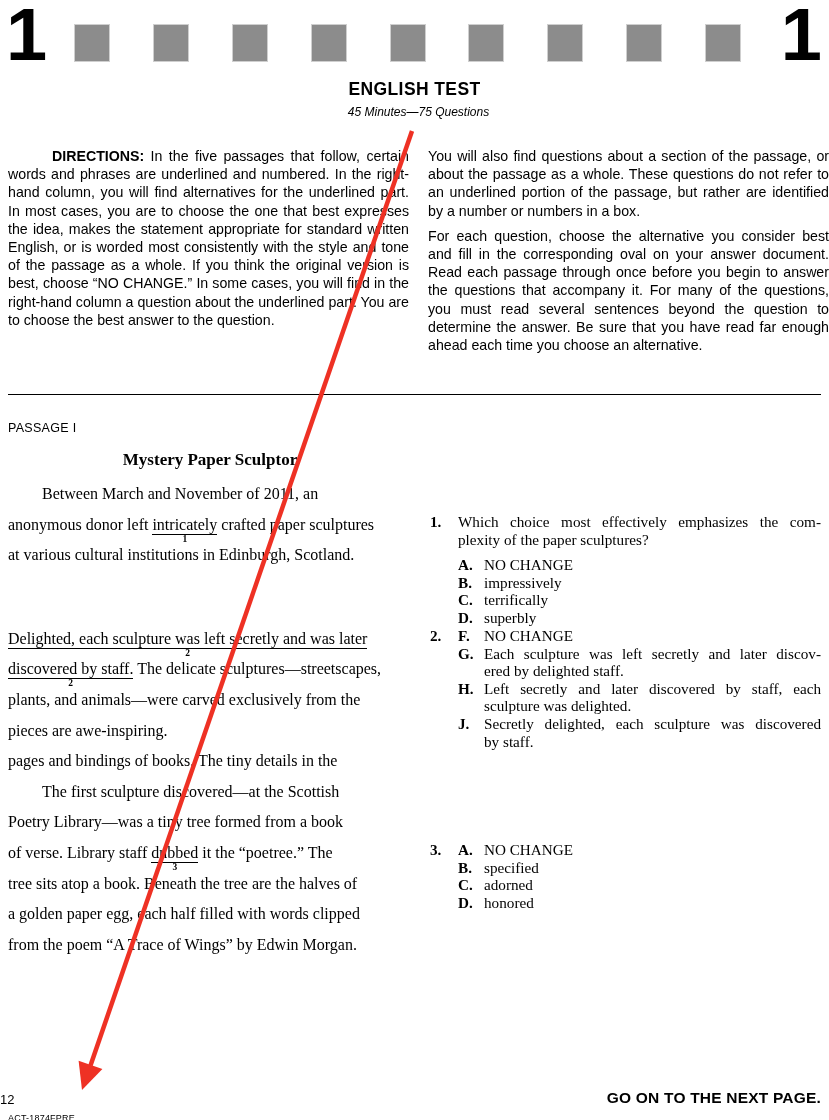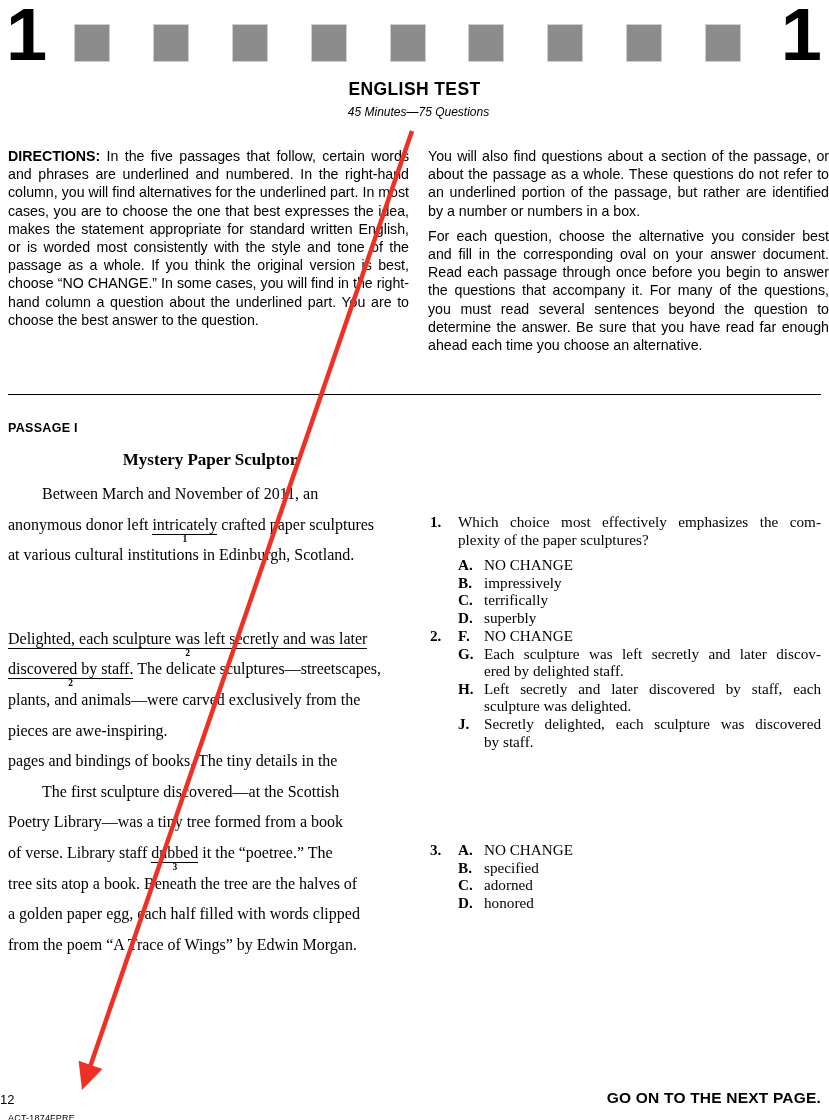--- a/index.html
+++ b/index.html
@@ -17,28 +17,28 @@
 
   .test-title{position:absolute;top:79px;left:0;width:100%;text-align:center;
               font-size:17.5px;font-weight:bold;letter-spacing:.4px;}
   .test-sub{position:absolute;top:105px;left:4px;width:100%;text-align:center;
             font-style:italic;font-size:12px;}
 
   
   .dirs{position:absolute;top:147px;left:8px;display:flex;gap:19px;}
   .dcol{width:401px;font-size:14.2px;line-height:18.2px;text-align:justify;}
   .dcol p{margin:0 0 7px 0;}
-  .dlabel{font-weight:bold;}
+  .dlabel{font-weight:bold;margin-left:44px;}
 
   .rule{position:absolute;top:394px;left:8px;right:8px;border-top:1.7px solid #000;}
 
   
   .main{position:absolute;top:400px;left:0;right:0;height:695px;}
   .passage-col{position:absolute;left:8px;top:21px;width:404px;}
-  .passage-label{font-size:12.5px;font-weight:bold;letter-spacing:.3px;}
+  .passage-label{font-size:12.5px;font-weight:normal;letter-spacing:.3px;}
   .passage-title{text-align:center;font-family:"Liberation Serif",serif;font-weight:bold;
                  font-size:17px;margin-top:15px;}
   .plines{margin-top:9px;font-family:"Liberation Serif",serif;font-size:16px;}
   .pline{height:30.6px;line-height:30.6px;white-space:nowrap;}
   .pline.indent{padding-left:34px;}
   .u{display:inline-block;line-height:19px;border-bottom:1.2px solid #000;
      position:relative;vertical-align:baseline;}
   .mk{position:absolute;left:50%;top:100%;transform:translateX(-50%);
       font-size:9.5px;font-weight:bold;line-height:10px;border:none;}
 

